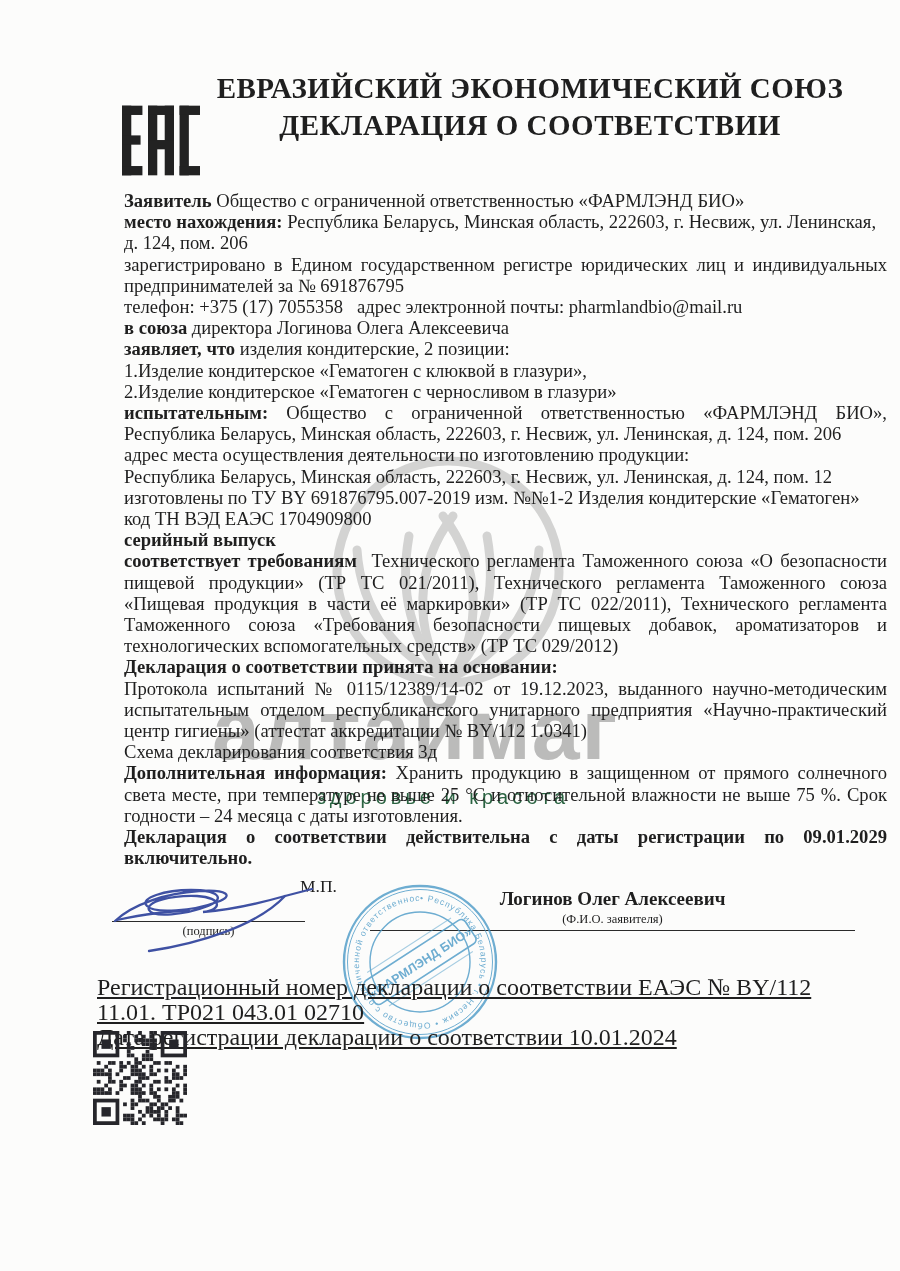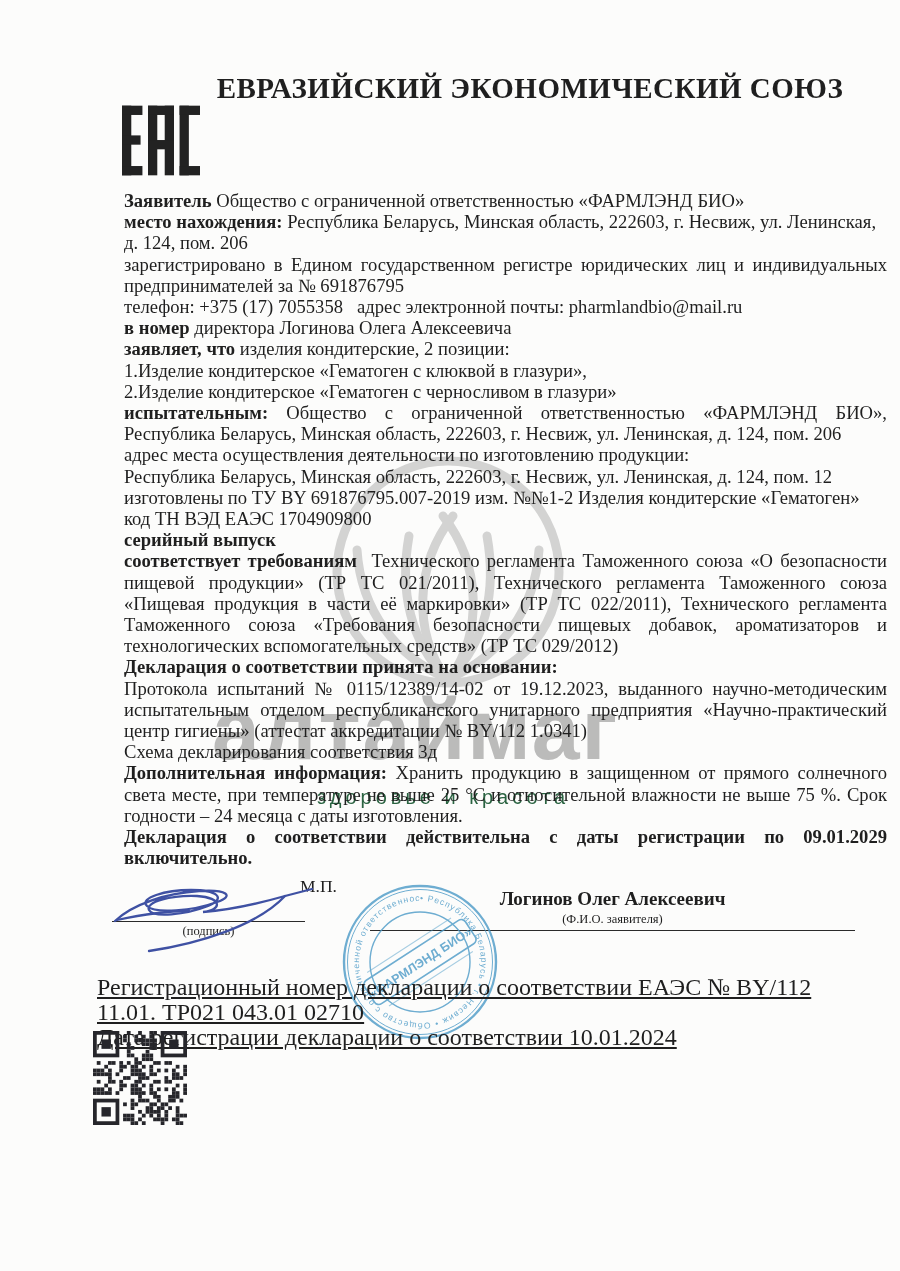--- a/index.html
+++ b/index.html
@@ -88,28 +88,29 @@
       <rect x="28" y="0" width="28" height="10"></rect>
         <rect x="28" y="37" width="28" height="10"></rect>
       <rect x="62" y="0" width="10" height="75"></rect>
         <rect x="62" y="0" width="22" height="10"></rect>
       <rect x="62" y="65" width="22" height="10"></rect>
     </g>
   </svg>
 
   <div class="titles">
     <div>ЕВРАЗИЙСКИЙ ЭКОНОМИЧЕСКИЙ СОЮЗ</div>
+    <div>ДЕКЛАРАЦИЯ О СООТВЕТСТВИИ</div>
   </div>
 
   <div class="content">
     <p><b>Заявитель</b><span> Общество с ограниченной ответственностью «ФАРМЛЭНД БИО»</span></p>
     <p><b>место нахождения:</b><span> Республика Беларусь, Минская область, 222603, г. Несвиж, ул. Ленинская, д. 124, пом. 206</span></p>
     <p class="just"><span>зарегистрировано в Едином государственном регистре юридических лиц и индивидуальных предпринимателей за № 691876795</span></p>
     <p><span>телефон: +375 (17) 7055358&nbsp;&nbsp; адрес электронной почты: pharmlandbio@mail.ru</span></p>
-    <p><b>в номер</b><span> директора Логинова Олега Алексеевича</span></p>
+    <p><b>в союза</b><span> директора Логинова Олега Алексеевича</span></p>
     <p><b>заявляет, что</b><span> изделия кондитерские, 2 позиции:</span></p>
     <p><span>1.Изделие кондитерское «Гематоген с клюквой в глазури»,</span></p>
     <p><span>2.Изделие кондитерское «Гематоген с черносливом в глазури»</span></p>
     <p class="just"><b>испытательным:</b><span> Общество с ограниченной ответственностью «ФАРМЛЭНД БИО», Республика Беларусь, Минская область, 222603, г. Несвиж, ул. Ленинская, д. 124, пом. 206</span></p>
     <p><span>адрес места осуществления деятельности по изготовлению продукции:</span></p>
     <p><span>Республика Беларусь, Минская область, 222603, г. Несвиж, ул. Ленинская, д. 124, пом. 12</span></p>
     <p><span>изготовлены по ТУ BY 691876795.007-2019 изм. №№1-2 Изделия кондитерские «Гематоген»</span></p>
     <p><span>код ТН ВЭД ЕАЭС 1704909800</span></p>
     <p><b>серийный выпуск</b></p>
     <p class="just"><b>соответствует требованиям</b><span>&nbsp; Технического регламента Таможенного союза «О безопасности пищевой продукции» (ТР ТС 021/2011), Технического регламента Таможенного союза «Пищевая продукция в части её маркировки» (ТР ТС 022/2011), Технического регламента Таможенного союза «Требования безопасности пищевых добавок, ароматизаторов и технологических вспомогательных средств» (ТР ТС 029/2012)</span></p>

